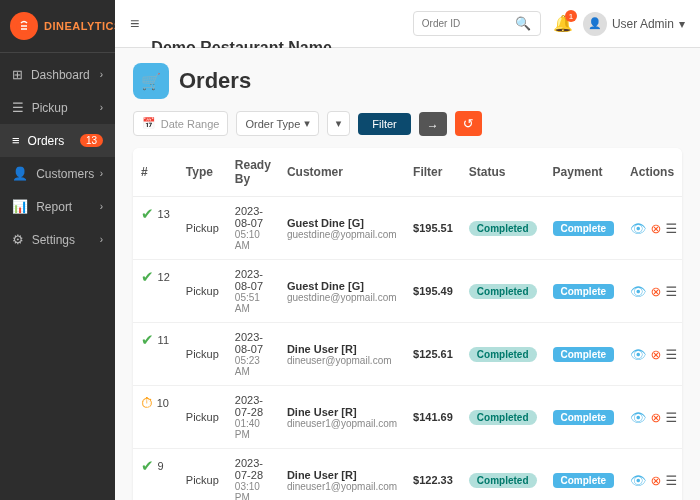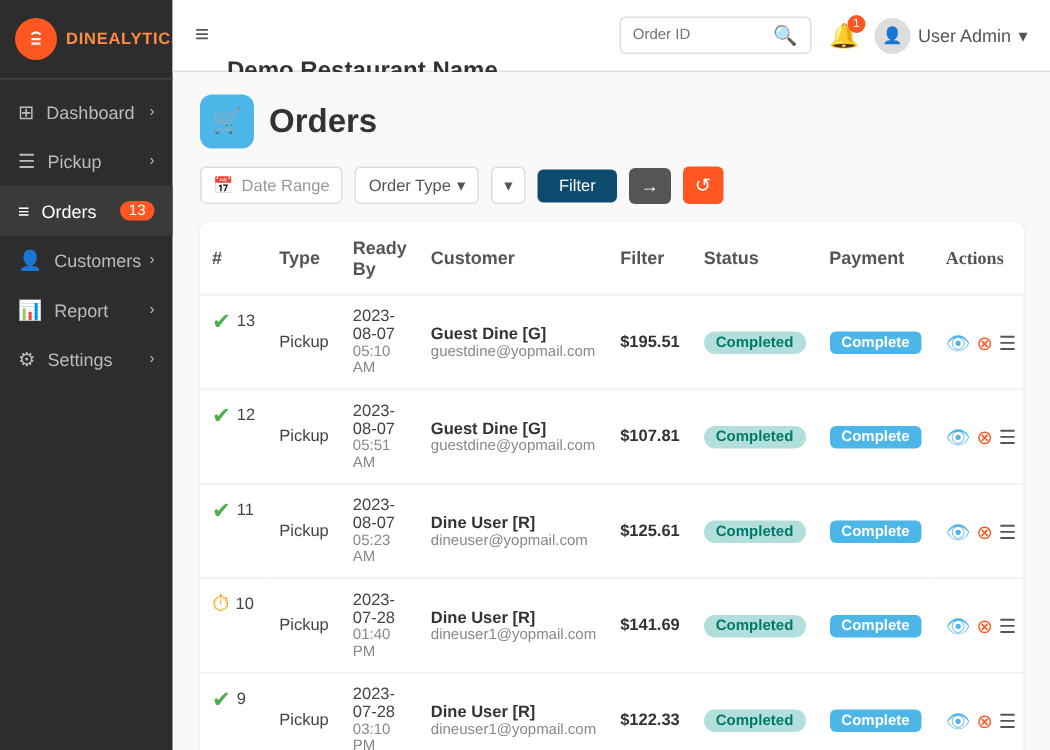--- a/index.html
+++ b/index.html
@@ -70,21 +70,21 @@
     .actions-cell { display: flex; align-items: center; gap: 4px; }
     .action-btn { color: #4db6e8; font-size: 14px; cursor: pointer; }
     .action-btn-menu { color: #555; font-size: 14px; cursor: pointer; }
     .col-hash { width: 30px; }
     .col-type { width: 60px; }
     .col-ready { width: 85px; }
     .col-customer { width: 150px; }
     .col-amount { width: 65px; }
     .col-status { width: 85px; }
     .col-payment { width: 70px; }
-    .col-actions { width: 75px; font-family: Liberation Serif, serif; }
+    .col-actions { width: 75px; }
   </style>
 </head>
 <body>
 
 <div class="sidebar">
   <div class="sidebar-logo">
     <div class="logo-icon">
       <svg width="18" height="18" viewBox="0 0 24 24" fill="none">
         <circle cx="12" cy="12" r="10" fill="#ff5722"></circle>
         <path d="M8 8 Q12 4 16 8" stroke="white" stroke-width="2" fill="none"></path>
@@ -220,21 +220,21 @@
     </td>
     <td>Pickup</td>
     <td>
       <div class="ready-date">2023-08-07</div>
       <div class="ready-time">05:51 AM</div>
     </td>
     <td>
       <div class="customer-main">Guest Dine [G]</div>
       <div class="customer-email">guestdine@yopmail.com</div>
     </td>
-    <td class="amount">$107.81</td>
+    <td class="amount">$195.49</td>
     <td><span class="badge-completed">Completed</span></td>
     <td><span class="badge-complete">Complete</span></td>
     <td>
       <div class="actions-cell">
         <span class="action-btn" style="font-size:13px;">👁</span>
         <span style="color:#ff5722;font-size:13px;cursor:pointer;">⊗</span>
         <span class="action-btn-menu" style="font-size:13px;">☰</span>
       </div>
     </td>
   </tr>

